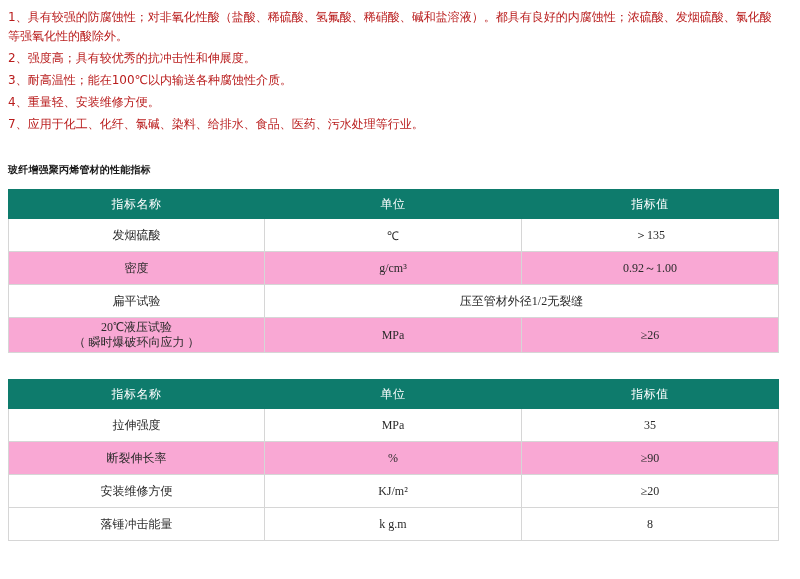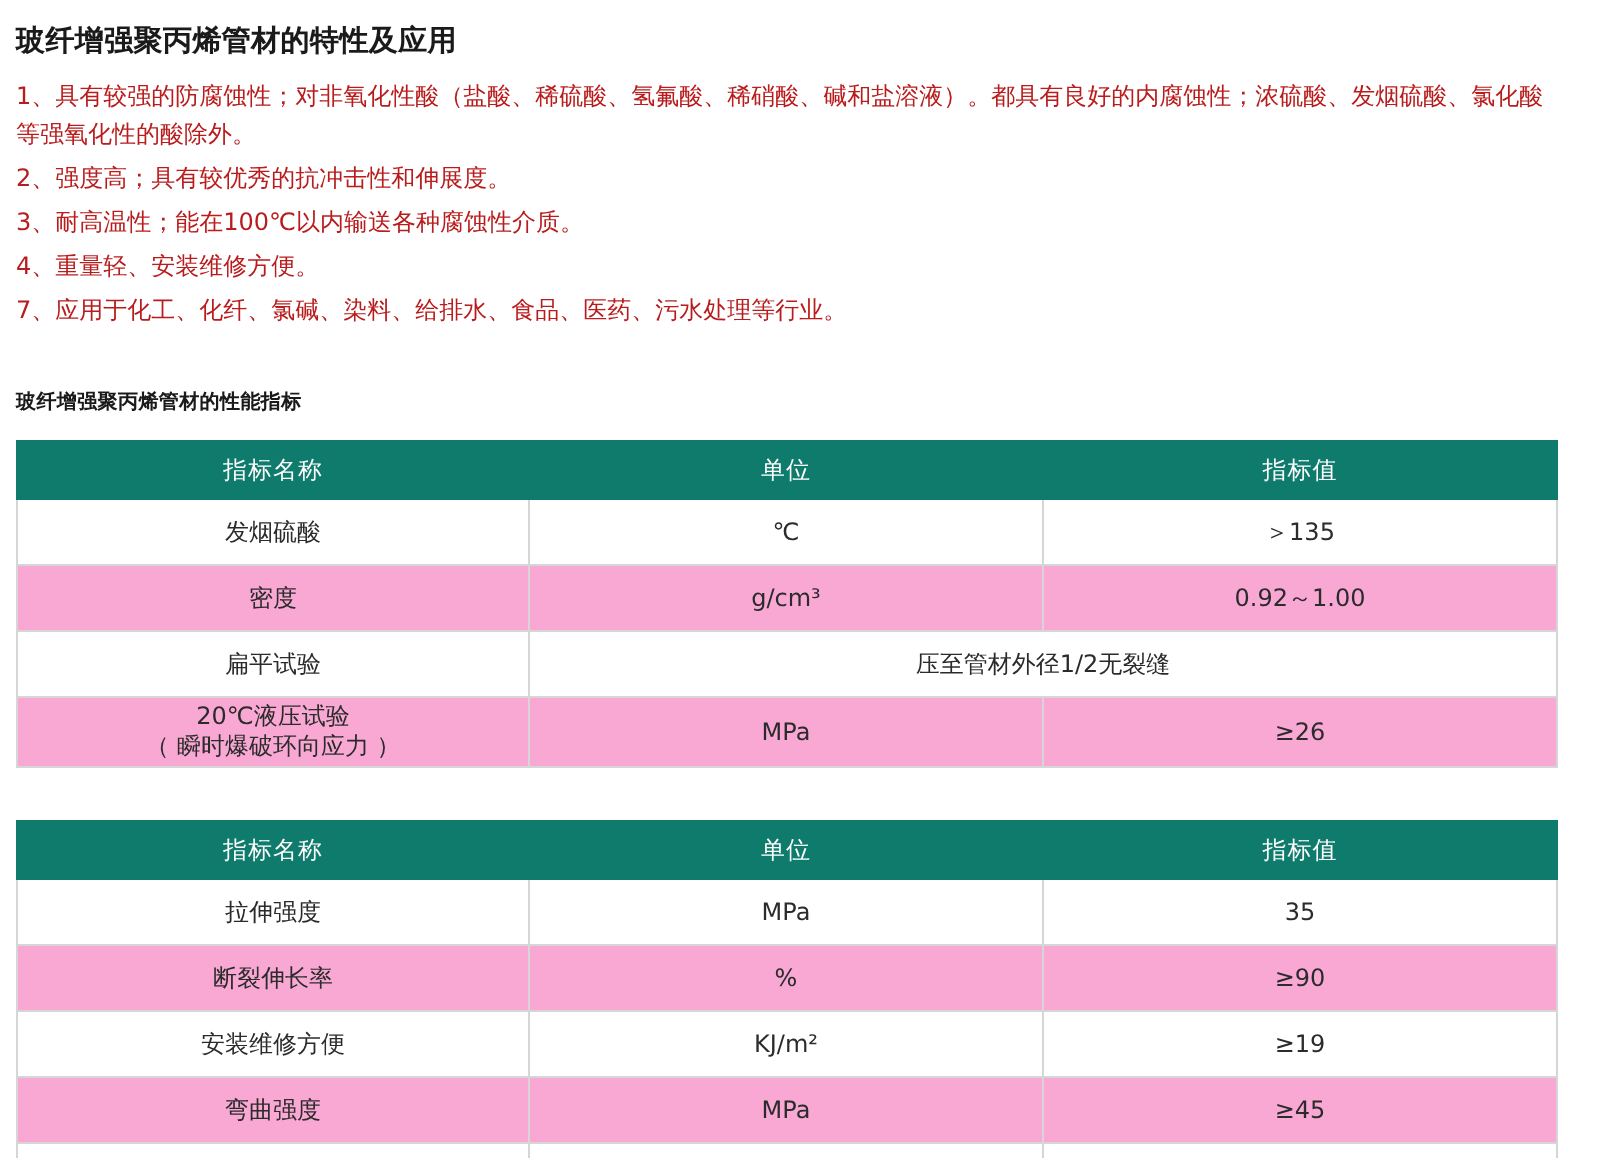--- a/index.html
+++ b/index.html
@@ -46,20 +46,21 @@
     font-weight: bold;
     margin: 0 0 12px 0;
     color: #1a1a1a;
     letter-spacing: 0.2px;
   }
   table.spec {
     border-collapse: collapse;
     width: 770px;
     table-layout: fixed;
     margin: 0;
+    font-family: Liberation Serif, serif;
   }
   table.spec th {
     background: #0e7b6c;
     color: #ffffff;
     font-weight: normal;
     font-size: 12px;
     height: 26px;
     text-align: center;
     border: 1px solid #0e7b6c;
     letter-spacing: 0.5px;
@@ -85,21 +86,20 @@
     line-height: 15px;
   }
   .gap-between-tables { height: 26px; }
   .tall-row td { height: 40px; }
 </style>
 </head>
 <body>
 
 <div class="page">
 
-  <h1 class="section-title">玻纤增强聚丙烯管材的特性及应用</h1>
 
   <ul class="feature-list">
     <li>1、具有较强的防腐蚀性；对非氧化性酸（盐酸、稀硫酸、氢氟酸、稀硝酸、碱和盐溶液）。都具有良好的内腐蚀性；浓硫酸、发烟硫酸、氯化酸等强氧化性的酸除外。</li>
     <li>2、强度高；具有较优秀的抗冲击性和伸展度。</li>
     <li>3、耐高温性；能在100℃以内输送各种腐蚀性介质。</li>
     <li>4、重量轻、安装维修方便。</li>
     <li>7、应用于化工、化纤、氯碱、染料、给排水、食品、医药、污水处理等行业。</li>
   </ul>
 
   <div class="spacer-1"></div>
@@ -166,26 +166,21 @@
         <td>35</td>
       </tr>
       <tr class="alt">
         <td>断裂伸长率</td>
         <td>%</td>
         <td>≥90</td>
       </tr>
       <tr class="white">
         <td>安装维修方便</td>
         <td>KJ/m²</td>
-        <td>≥19</td>
-      </tr>
-      <tr class="alt">
-        <td>弯曲强度</td>
-        <td>MPa</td>
-        <td>≥45</td>
+        <td>≥20</td>
       </tr>
       <tr class="white">
         <td>落锤冲击能量</td>
         <td>k g.m</td>
         <td>8</td>
       </tr>
 
     </tbody>
   </table>
 

